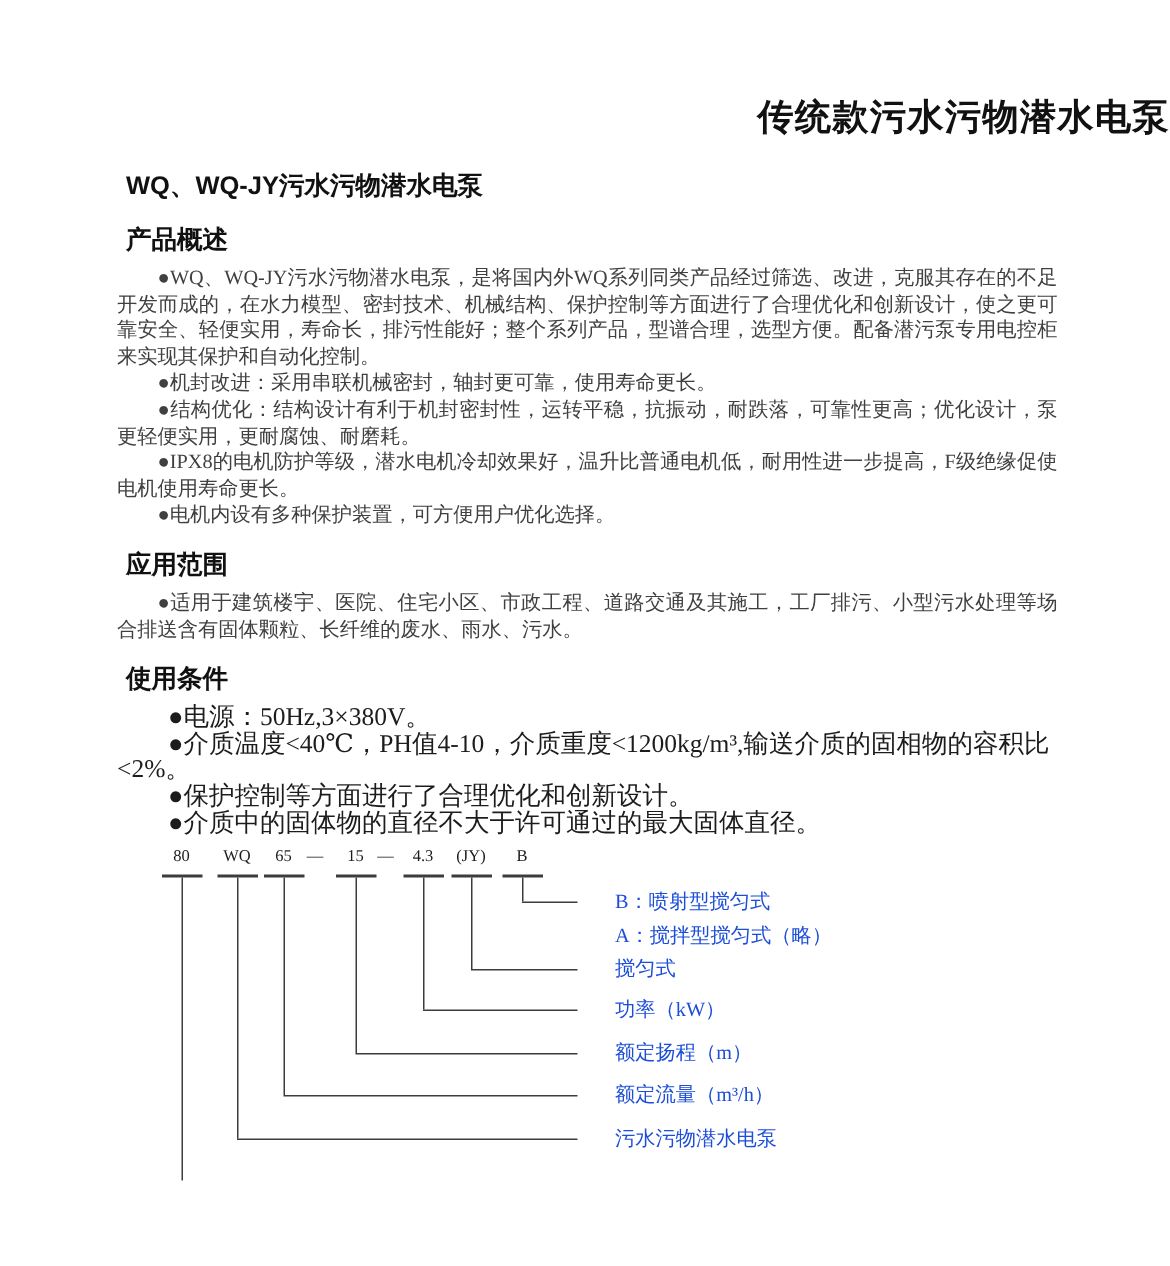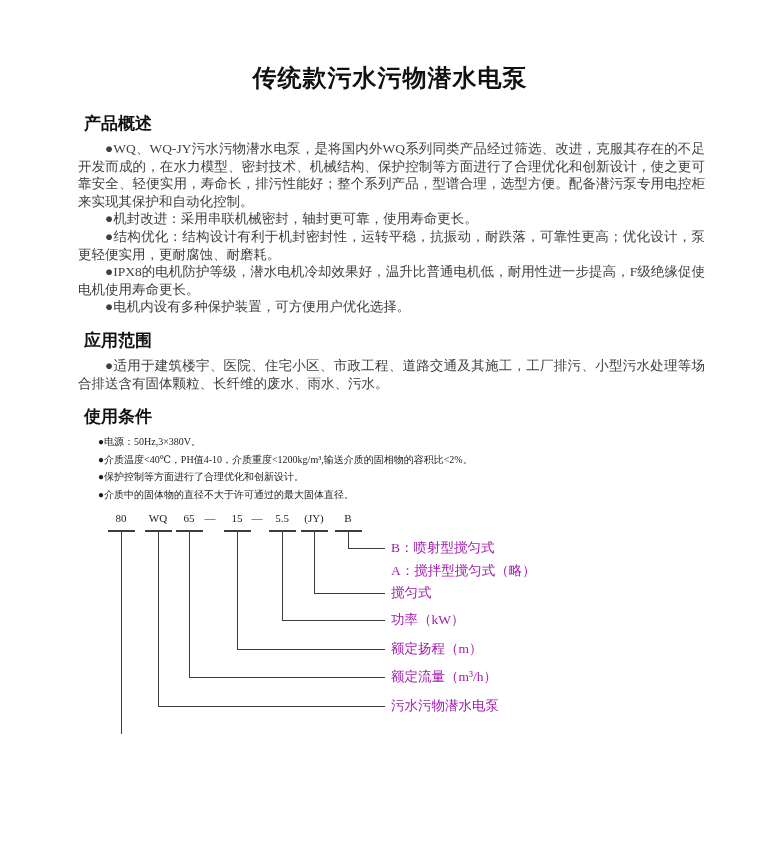--- a/index.html
+++ b/index.html
@@ -8,21 +8,21 @@
     position: relative;
     width: 780px;
     height: 844px;
     background: #ffffff;
     color: #1c1c1c;
     font-family: "Liberation Serif", "DejaVu Serif", serif;
     overflow: hidden;
   }
   .doc-title {
     padding-top: 62px;
-    text-align: center;
+    text-align: right;
     font-family: "Liberation Sans", "DejaVu Sans", sans-serif;
     font-weight: bold;
     font-size: 24px;
     letter-spacing: 1px;
     color: #111;
   }
   .content {
     margin: 18px 75px 0 78px; 
   }
   .subtitle, .sec-heading {
@@ -37,21 +37,21 @@
   p.body {
     margin: 0;
     font-size: 13.5px;
     line-height: 17.6px;
     text-align: justify;
     text-indent: 2em;
     color: #404040;
   }
   .cond-line {
     margin: 0;
-    font-size: 10px;
+    font-size: 17px;
     line-height: 17.6px;
     text-indent: 2em;
     color: #1c1c1c;
   }
   
   .diagram {
     position: relative;
     height: 245px;
     margin-top: 8px;
   }
@@ -76,36 +76,37 @@
     width: 1px;
     background: #3c3c3c;
   }
   .dg-h {
     position: absolute;
     height: 1px;
     background: #3c3c3c;
   }
   .dg-label {
     position: absolute;
-    left: 313px;
+    left: 332px;
     transform: translateY(-50%);
     font-size: 13.5px;
     white-space: nowrap;
-    color: #a21caf;
+    color: #1d4ed8;
   }
 </style>
 </head>
 <body>
 
 <div class="page">
 
   <div class="doc-title">传统款污水污物潜水电泵</div>
 
   <div class="content">
 
+    <div class="subtitle">WQ、WQ-JY污水污物潜水电泵</div>
 
     <div class="sec-heading">产品概述</div>
     <p class="body">●WQ、WQ-JY污水污物潜水电泵，是将国内外WQ系列同类产品经过筛选、改进，克服其存在的不足开发而成的，在水力模型、密封技术、机械结构、保护控制等方面进行了合理优化和创新设计，使之更可靠安全、轻便实用，寿命长，排污性能好；整个系列产品，型谱合理，选型方便。配备潜污泵专用电控柜来实现其保护和自动化控制。</p>
     <p class="body">●机封改进：采用串联机械密封，轴封更可靠，使用寿命更长。</p>
     <p class="body">●结构优化：结构设计有利于机封密封性，运转平稳，抗振动，耐跌落，可靠性更高；优化设计，泵更轻便实用，更耐腐蚀、耐磨耗。</p>
     <p class="body">●IPX8的电机防护等级，潜水电机冷却效果好，温升比普通电机低，耐用性进一步提高，F级绝缘促使电机使用寿命更长。</p>
     <p class="body">●电机内设有多种保护装置，可方便用户优化选择。</p>
 
     <div class="sec-heading">应用范围</div>
     <p class="body">●适用于建筑楼宇、医院、住宅小区、市政工程、道路交通及其施工，工厂排污、小型污水处理等场合排送含有固体颗粒、长纤维的废水、雨水、污水。</p>
@@ -118,21 +119,21 @@
 
 
     <div class="diagram">
 
       <span class="dg-code" style="left:43px">80</span>
       <span class="dg-code" style="left:80px">WQ</span>
       <span class="dg-code" style="left:111px">65</span>
       <span class="dg-code" style="left:132px">—</span>
       <span class="dg-code" style="left:159px">15</span>
       <span class="dg-code" style="left:179px">—</span>
-      <span class="dg-code" style="left:204px">5.5</span>
+      <span class="dg-code" style="left:204px">4.3</span>
       <span class="dg-code" style="left:236px">(JY)</span>
       <span class="dg-code" style="left:270px">B</span>
 
       <div class="dg-bar" style="left:29.5px"></div>
       <div class="dg-bar" style="left:66.5px"></div>
       <div class="dg-bar" style="left:97.5px"></div>
       <div class="dg-bar" style="left:145.5px"></div>
       <div class="dg-bar" style="left:190.5px"></div>
       <div class="dg-bar" style="left:222.5px"></div>
       <div class="dg-bar" style="left:256.5px"></div>

